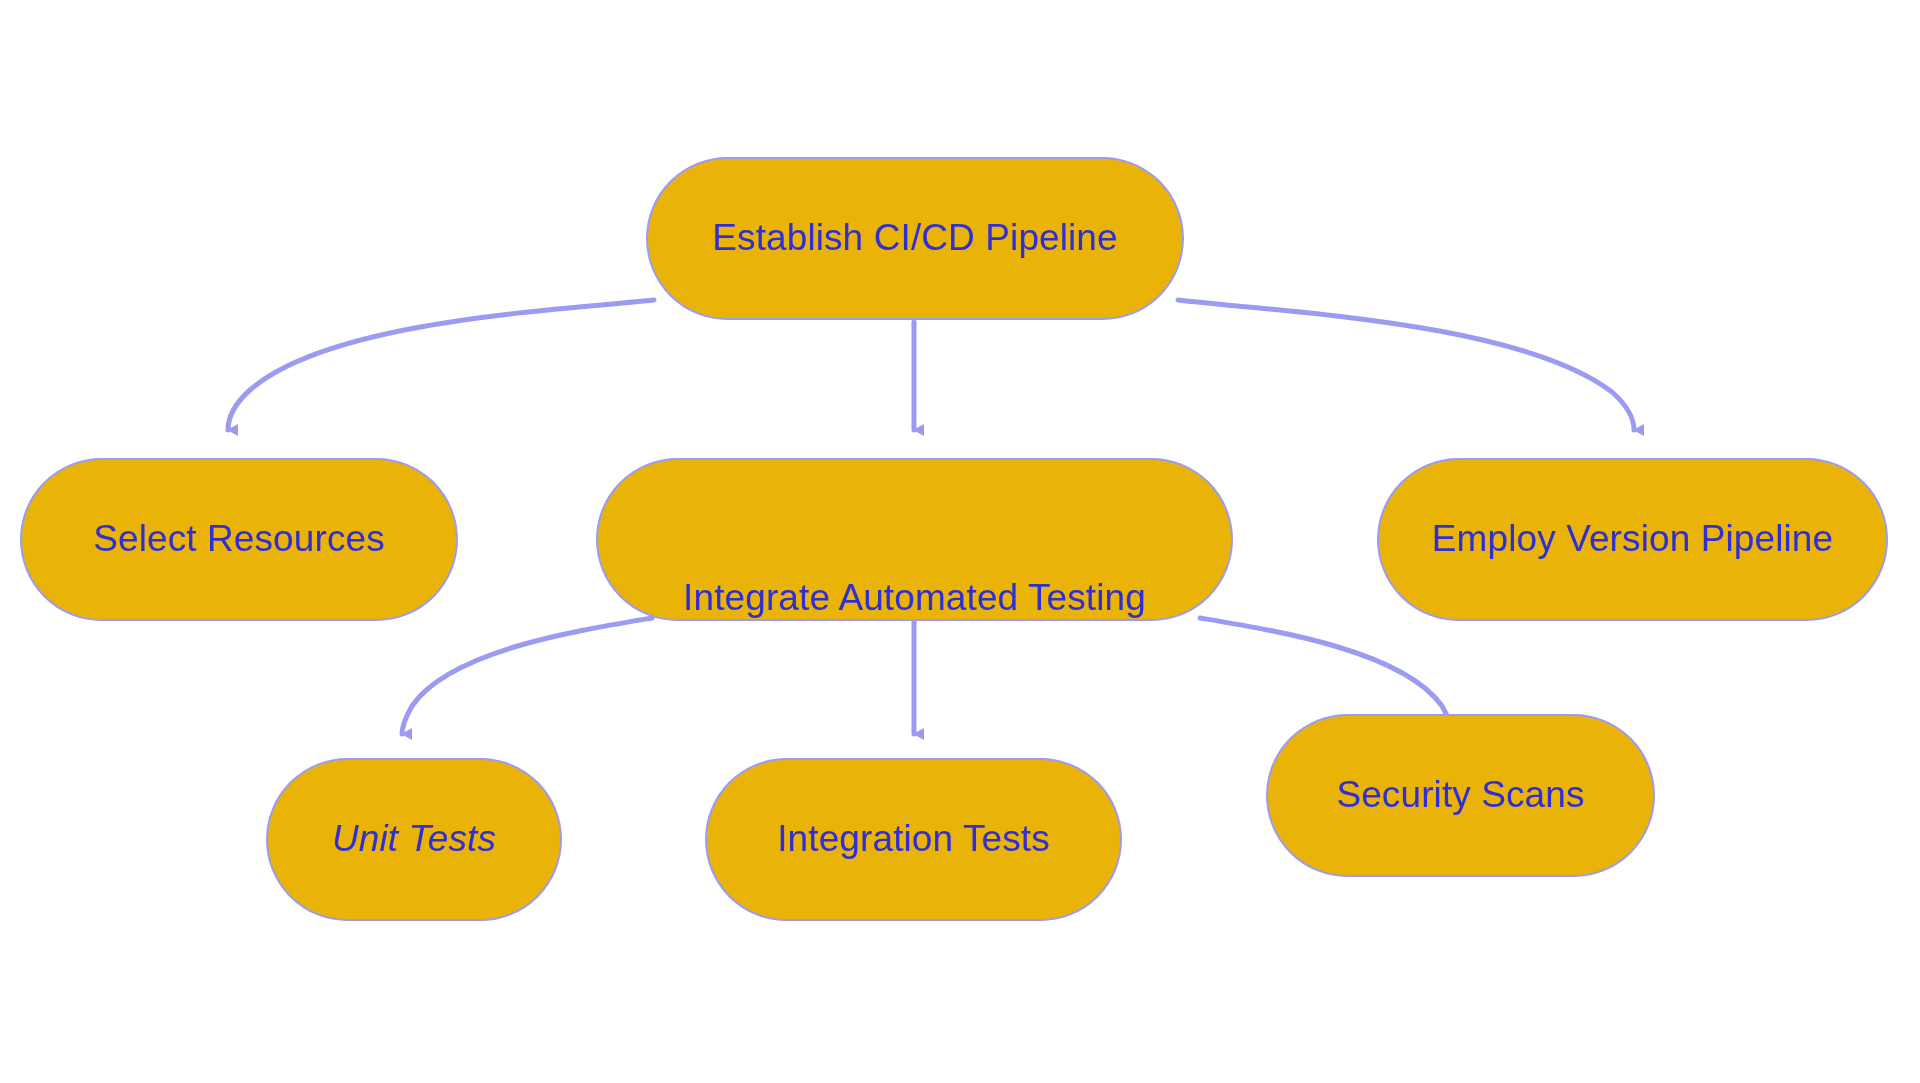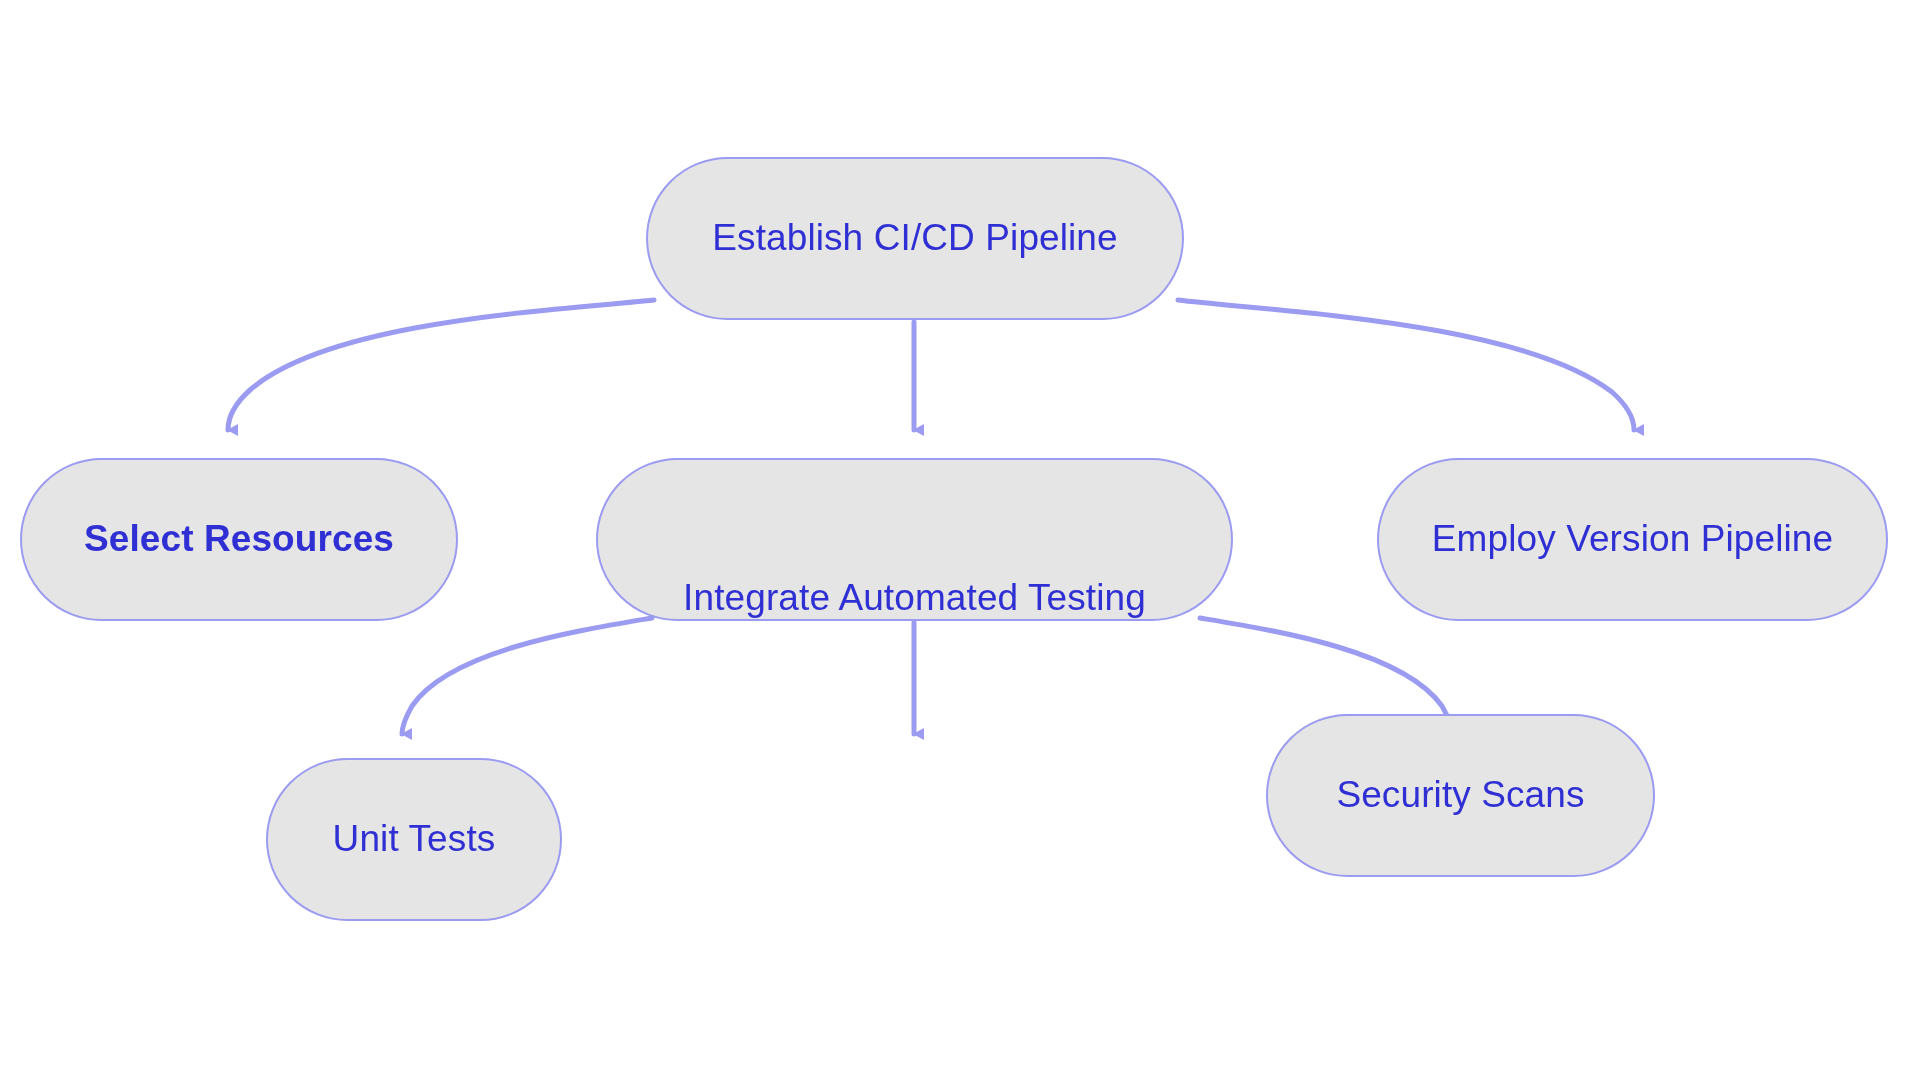--- a/index.html
+++ b/index.html
@@ -25,38 +25,38 @@
     width: 1920px;
     height: 1083px;
     pointer-events: none;
   }
   .flow-node {
     position: absolute;
     box-sizing: border-box;
     display: flex;
     align-items: center;
     justify-content: center;
-    background: #e5e5e5;
+    background: #eab308;
     border: 2px solid #9b9bf1;
     border-radius: 84px;
     color: #2f2fd4;
     text-align: center;
     line-height: 1.1;
     white-space: nowrap;
     -webkit-font-smoothing: antialiased;
   }
   .flow-node .node-label {
     display: block;
     letter-spacing: 0.1px;
   }
   .node-root   { left: 646px;  top: 157px; width: 538px; height: 163px; font-size: 37px; }
-  .node-sel    { left: 20px;   top: 458px; width: 438px; height: 163px; font-size: 37px; font-weight: bold; }
+  .node-sel    { left: 20px;   top: 458px; width: 438px; height: 163px; font-size: 37px; }
   .node-iat    { left: 596px;  top: 458px; width: 637px; height: 163px; font-size: 37px; align-items: flex-end; }
   .node-evc    { left: 1377px; top: 458px; width: 511px; height: 163px; font-size: 37px; }
-  .node-unit   { left: 266px;  top: 758px; width: 296px; height: 163px; font-size: 37px; }
+  .node-unit   { left: 266px;  top: 758px; width: 296px; height: 163px; font-size: 37px; font-style: italic; }
   .node-integ  { left: 705px;  top: 758px; width: 417px; height: 163px; font-size: 37px; }
   .node-sec    { left: 1266px; top: 714px; width: 389px; height: 163px; font-size: 37px; }
 </style>
 </head>
 <body>
 
 <div id="diagram-canvas">
 
   <svg id="edge-layer" viewBox="0 0 1920 1083" width="1920" height="1083" xmlns="http://www.w3.org/2000/svg">
     <defs>
@@ -91,18 +91,21 @@
   </div>
 
   <div class="flow-node node-evc">
     <span class="node-label">Employ Version Pipeline</span>
   </div>
 
   <div class="flow-node node-unit">
     <span class="node-label">Unit Tests</span>
   </div>
 
+  <div class="flow-node node-integ">
+    <span class="node-label">Integration Tests</span>
+  </div>
 
   <div class="flow-node node-sec">
     <span class="node-label">Security Scans</span>
   </div>
 
 </div>
 
 </body></html>

